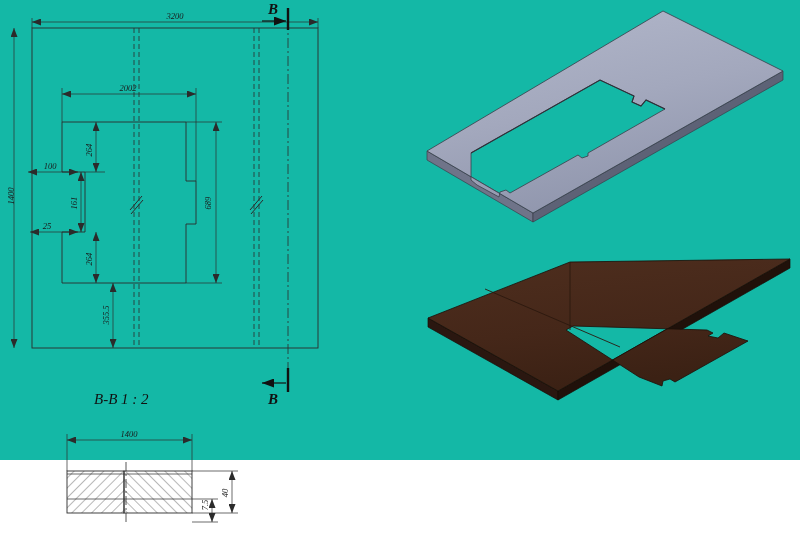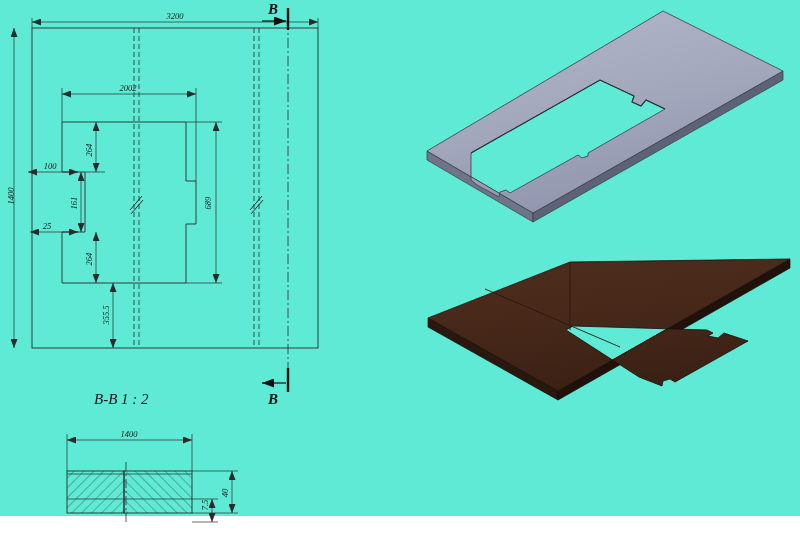--- a/index.html
+++ b/index.html
@@ -1,18 +1,18 @@
 <!DOCTYPE html>
 <html><head>
 <meta charset="utf-8">
 <style>
   html,body{margin:0;padding:0;background:#ffffff;}
   body{width:800px;height:548px;overflow:hidden;
        font-family:"Liberation Sans", sans-serif;}
-  #sheet{position:relative;width:800px;height:516px;background:#5eead4;}
+  #sheet{position:relative;width:800px;height:460px;background:#14b8a6;}
   svg{display:block;}
   .dimtext{font-family:"Liberation Serif", serif;font-style:italic;
            font-size:8.5px;fill:#1a1a1a;}
   .viewtitle{font-family:"Liberation Serif", serif;font-style:italic;
              font-size:15px;fill:#111;}
   .secletter{font-family:"Liberation Serif", serif;font-style:italic;
              font-weight:bold;font-size:15px;fill:#111;}
 </style>
 </head>
 <body>

